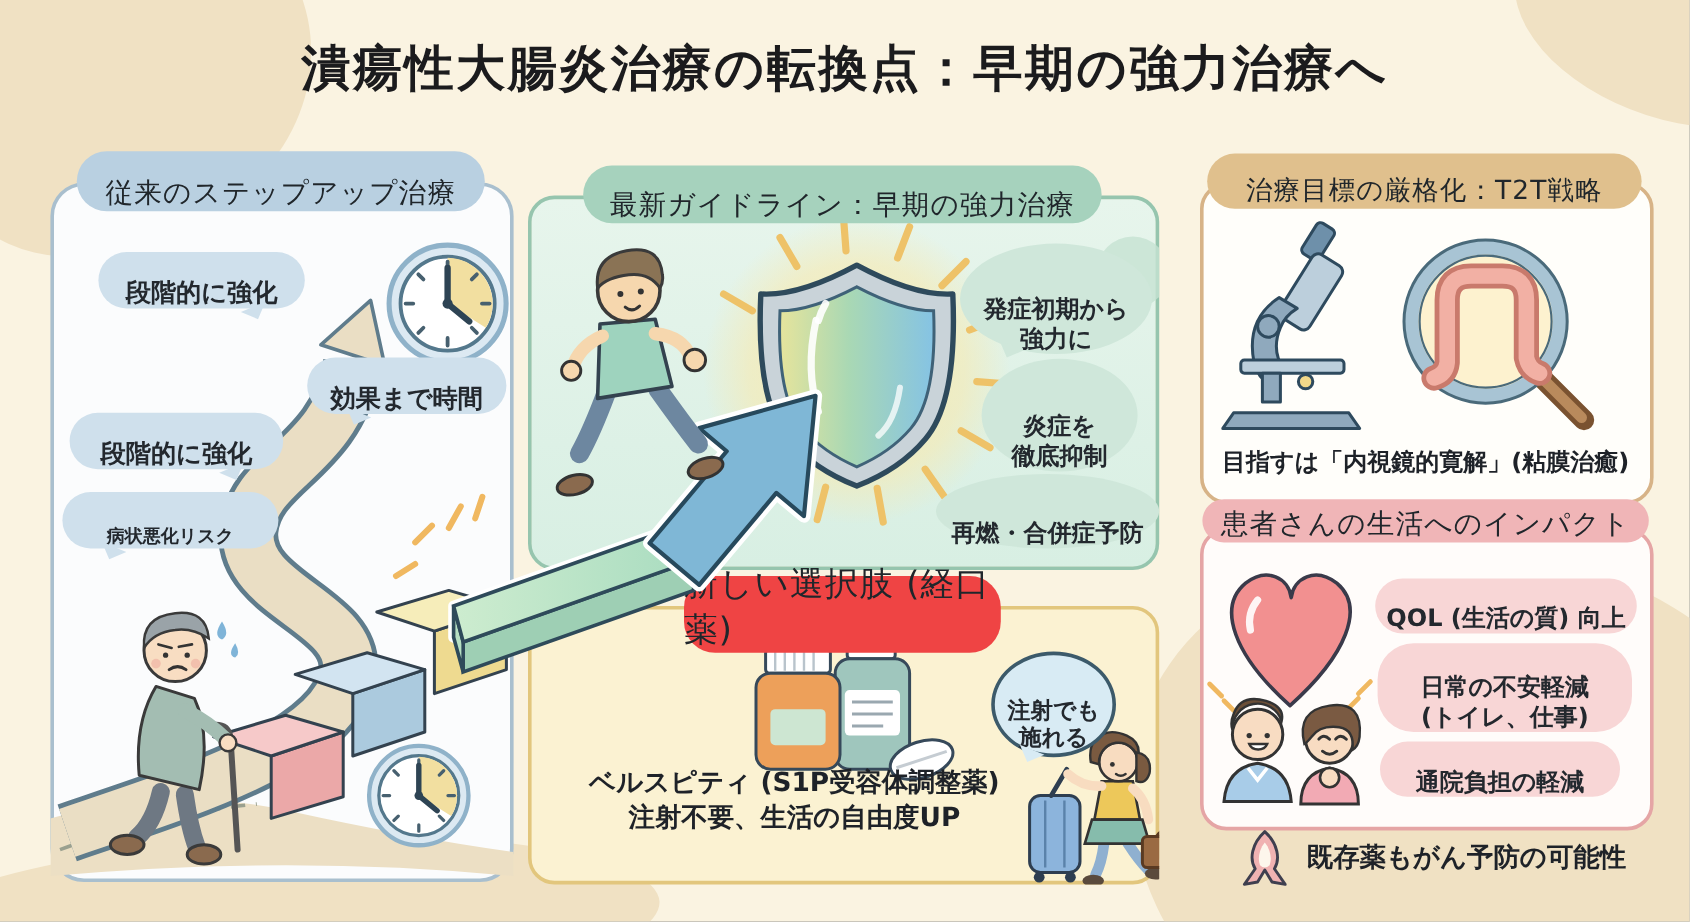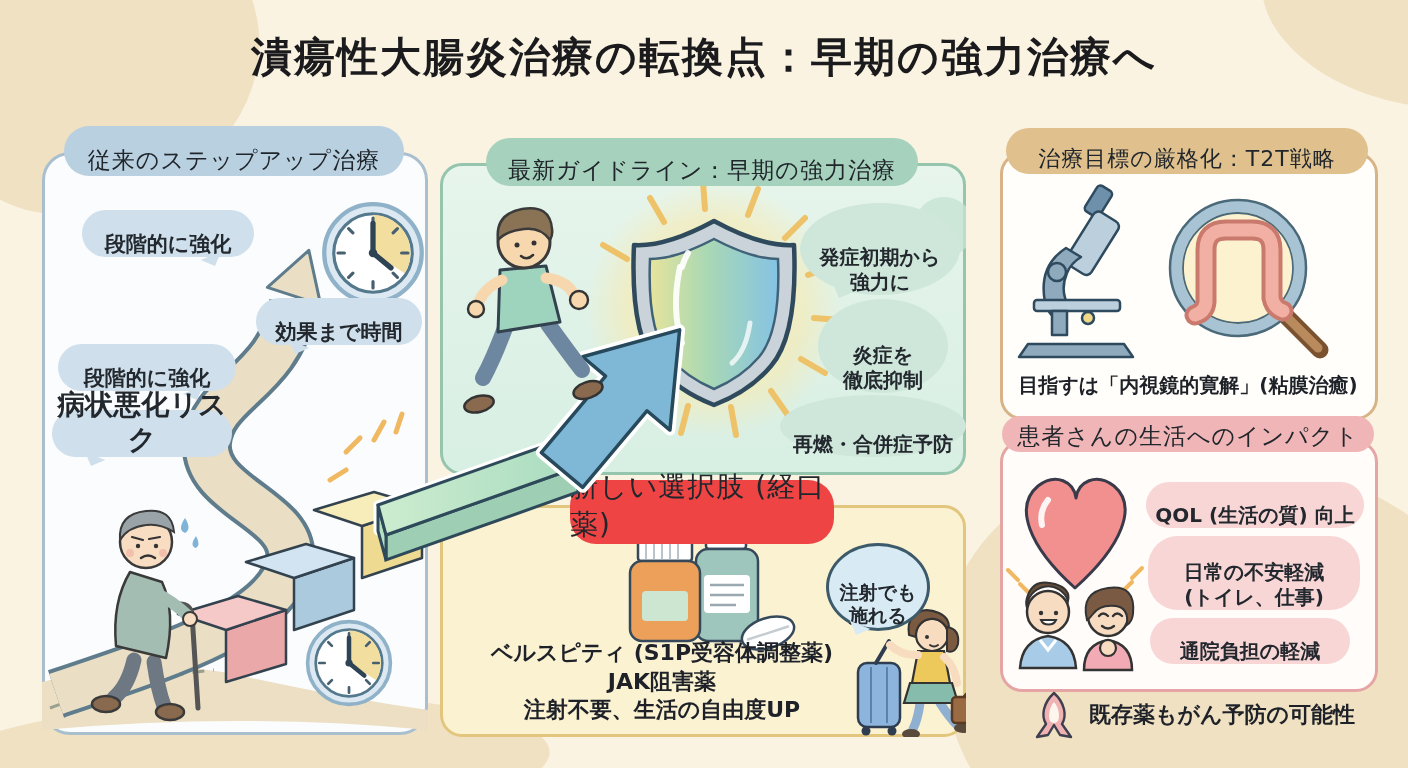--- a/index.html
+++ b/index.html
@@ -120,21 +120,21 @@
         <i class="tail tail-r blue-tail"></i>
       </div>
     <div class="bubble" style="left:214px;top:146px;width:166px;height:47px;background:#cfe0ec;border-radius:26px;font-size:21px">
         <span>効果まで時間</span>
         <i class="tail tail-l blue-tail"></i>
       </div>
     <div class="bubble" style="left:16px;top:192px;width:178px;height:47px;background:#cfe0ec;border-radius:26px;font-size:21px">
         <span>段階的に強化</span>
         <i class="tail tail-r blue-tail"></i>
       </div>
-    <div class="bubble" style="left:10px;top:258px;width:180px;height:47px;background:#cfe0ec;border-radius:26px;font-size:28px">
+    <div class="bubble" style="left:10px;top:258px;width:180px;height:47px;background:#cfe0ec;border-radius:26px;font-size:15px">
         <span>病状悪化リスク</span>
         <i class="tail tail-l blue-tail"></i>
       </div>
   </div>
 
   <div class="panel" style="left:440px;top:163px;width:526px;height:312px">
     <div class="panel-body" style="background:linear-gradient(180deg,#e7f5ec,#d8efe3);border:3px solid #96c5ae;border-radius:22px"></div>
     <svg class="fill" width="526" height="312" viewBox="0 0 526 312">
       <circle cx="504" cy="64" r="30" fill="#c6e2d2" opacity="0.8"></circle>
       <circle cx="274" cy="146" r="128" fill="url(#glowGrad)"></circle>
@@ -214,21 +214,20 @@
         <path d="M524,192 q 6,-9 13,0" stroke="#5a3a22" stroke-width="3" fill="none"></path>
       </g>
     </svg>
     <div class="panel-head" style="left:130px;top:-25px;width:264px;height:64px;background:#ef4444;font-size:28px">
         <span>新しい選択肢 (経口薬)</span>
       </div>
     <div class="bubble preline" style="left:386px;top:38px;width:104px;height:88px;background:#d8ebf4;border:3px solid #3c5a6a;border-radius:50%;font-size:19px"><span class="preline">注射でも
 施れる</span><i class="tail tail-l sky-tail" style="bottom:-18px;left:16px"></i></div>
     <div class="oral-lines">
       <div>ベルスピティ (S1P受容体調整薬)</div>
-      <div>JAK阻害薬</div>
       <div>注射不要、生活の自由度UP</div>
     </div>
   </div>
 
   <div class="panel" style="left:1000px;top:152px;width:378px;height:268px">
     <div class="panel-body" style="background:#fffefa;border:3px solid #d7b387;border-radius:22px"></div>
     <svg class="fill" width="378" height="268" viewBox="0 0 378 268">
       <g stroke="#2e4a5e" stroke-width="2.5" stroke-linejoin="round">
         <rect x="90" y="34" width="17" height="30" rx="4" fill="#6e90aa" transform="rotate(32 98 49)"></rect>
         <rect x="78" y="60" width="29" height="62" rx="6" fill="#bccfdc" transform="rotate(32 92 91)"></rect>

